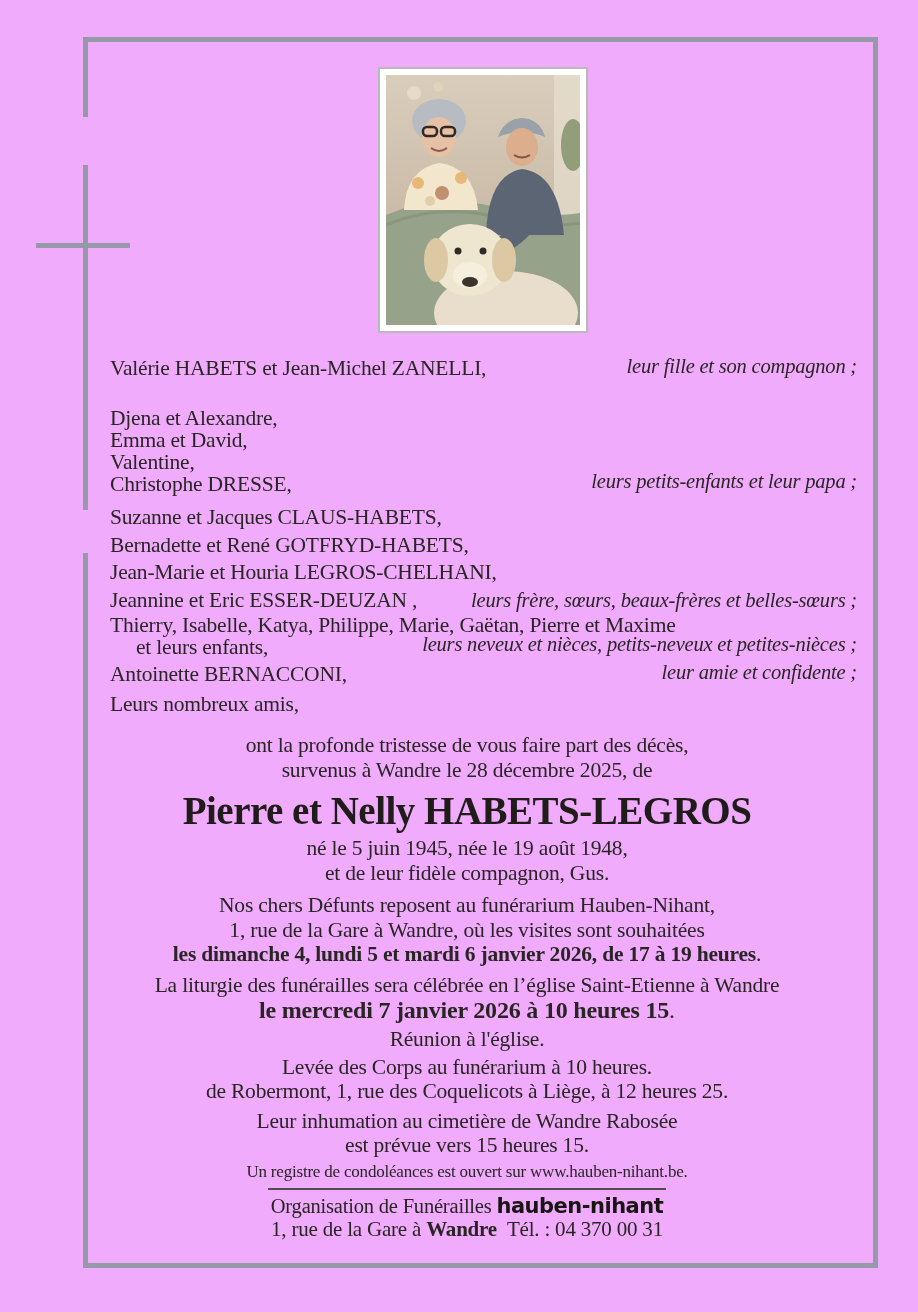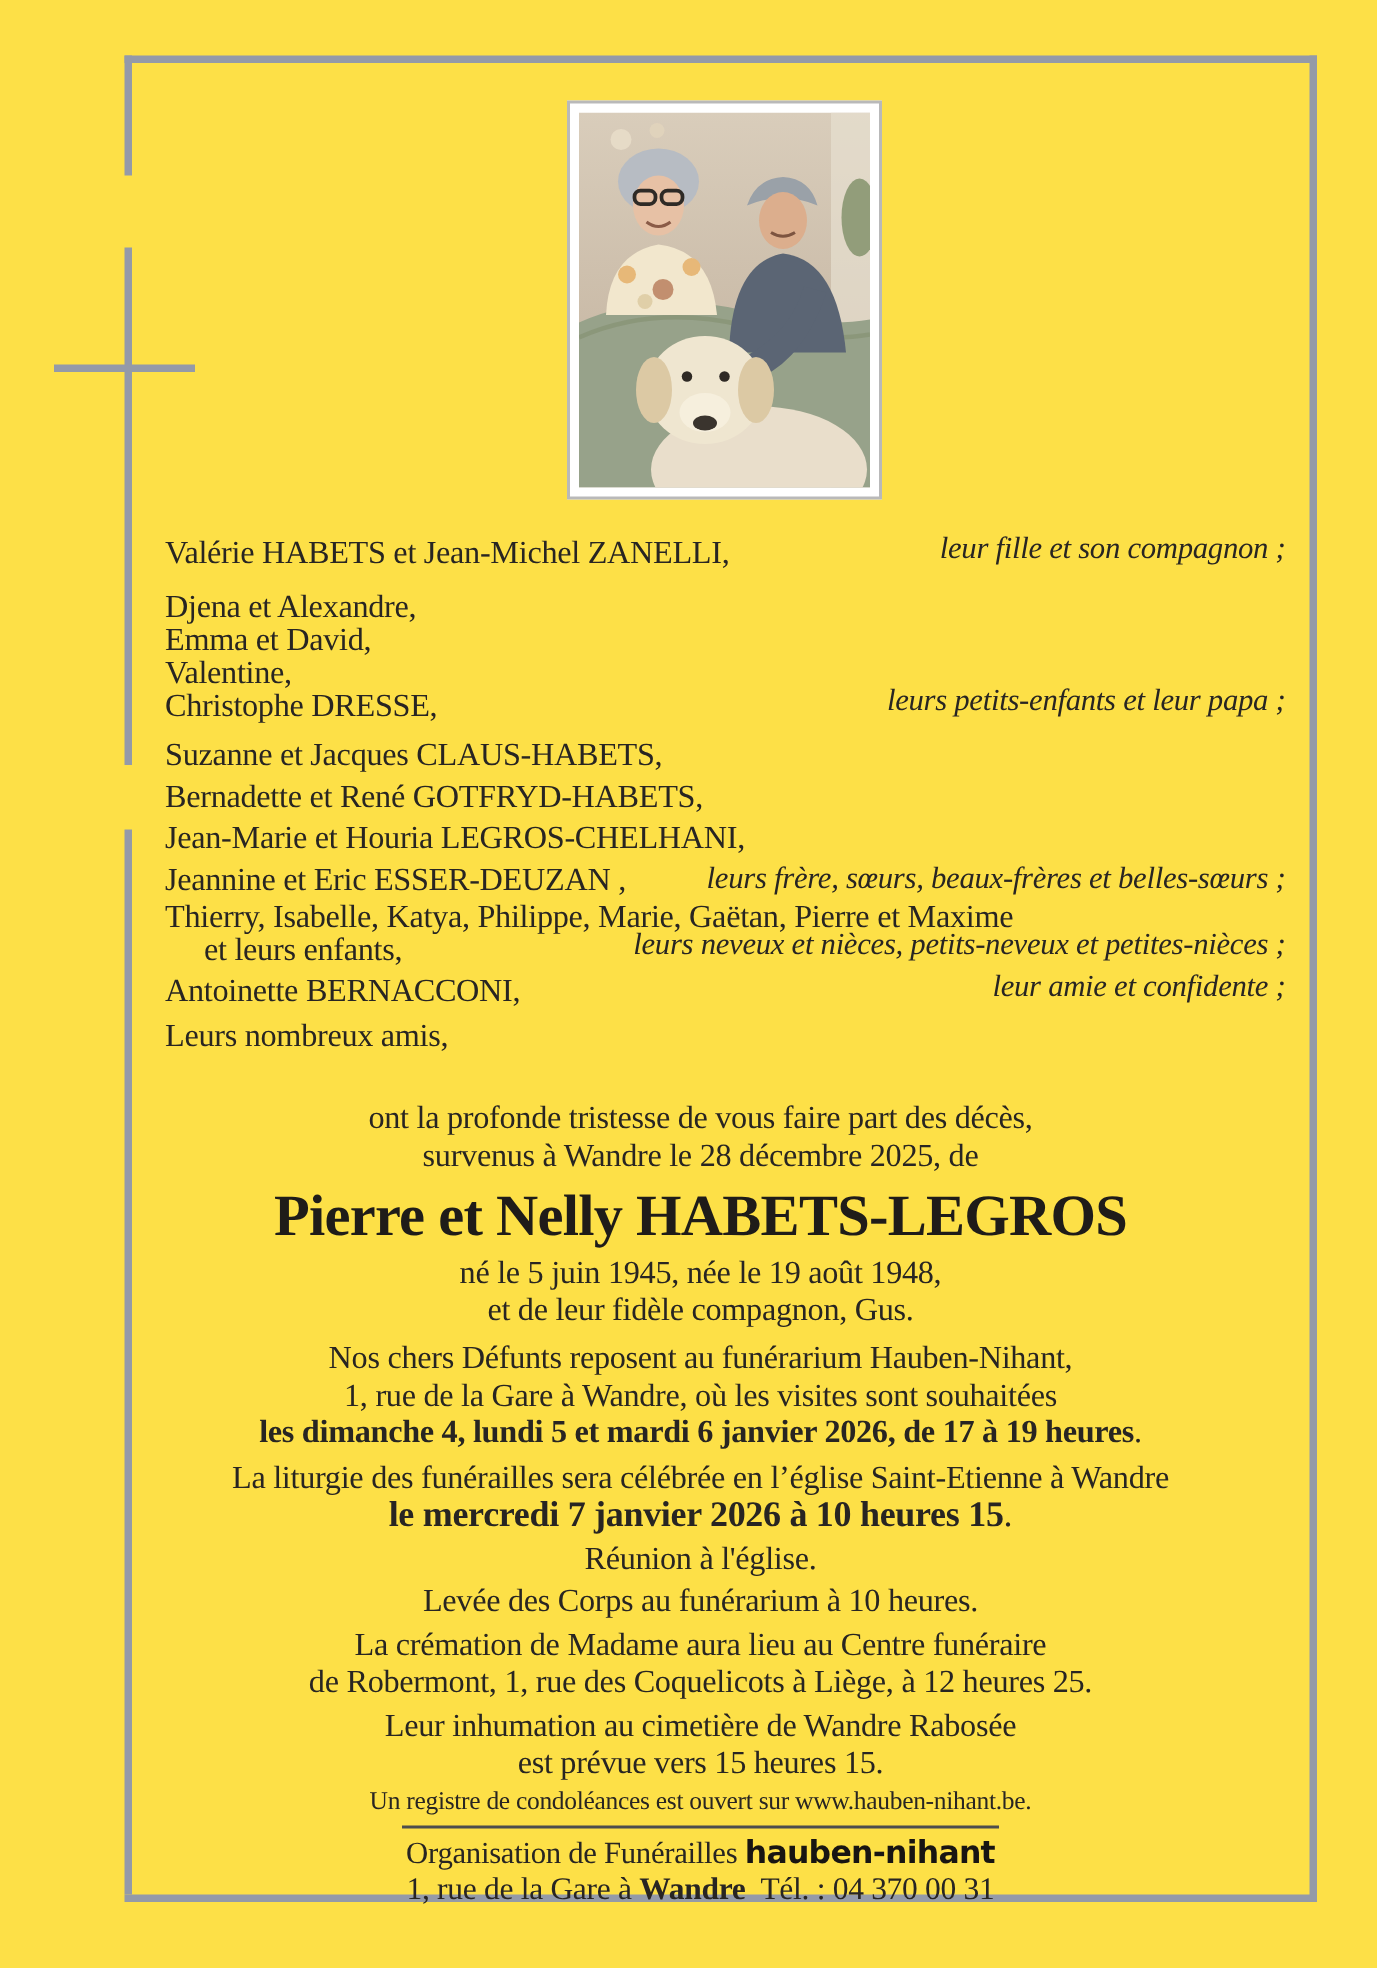--- a/index.html
+++ b/index.html
@@ -1,17 +1,17 @@
 <!DOCTYPE html>
 <html><head>
 <meta charset="utf-8">
 <style>
   html,body{margin:0;padding:0;background:#ffffff;}
   .page{
-    position:relative;width:918px;height:1312px;background:#fde047;
+    position:relative;width:918px;height:1312px;background:#f0abfc;
     font-family:"Liberation Serif", serif;color:#282522;overflow:hidden;
   }
   
   .frame{position:absolute;background:#949aa8;}
   
   .photo-box{
     position:absolute;left:378px;top:67px;width:210px;height:266px;
     box-sizing:border-box;border:2px solid #b9b9b9;background:#ffffff;padding:6px;
   }
   .photo-box svg{display:block;width:100%;height:100%;}
@@ -19,21 +19,21 @@
   .family{position:absolute;left:110px;top:356px;width:747px;}
   .family-row{position:relative;}
   .name{font-size:21.5px;line-height:24px;letter-spacing:-0.2px;white-space:nowrap;}
   .row-tight .name{line-height:22px;}
   .row-loose .name{line-height:27.5px;}
   .name.indent{margin-left:26px;}
   .rel-label{
     position:absolute;right:0;bottom:2px;font-style:italic;font-size:20.5px;
     line-height:23px;letter-spacing:-0.2px;white-space:nowrap;
   }
-  .mt13{margin-top:13px;}.mt9{margin-top:9px;}.mt3{margin-top:3px;}
+  .mt13{margin-top:27px;}.mt9{margin-top:9px;}.mt3{margin-top:3px;}
   .mt0{margin-top:0;}.mt4{margin-top:4px;}.mt6{margin-top:6px;}
   
   .announce{position:absolute;left:75px;top:733px;width:784px;text-align:center;}
   .announce p{margin:0;font-size:21.5px;line-height:24.5px;letter-spacing:-0.2px;}
   .deceased{
     margin:6px 0 2px 0;font-size:39px;line-height:46px;font-weight:bold;
     letter-spacing:-0.5px;color:#1f1c19;
   }
   .sp8{margin-top:8px !important;}
   .sp6{margin-top:6px !important;}
@@ -165,21 +165,20 @@
     <p class="sp8">Nos chers Défunts reposent au funérarium Hauben-Nihant,</p>
     <p>1, rue de la Gare à Wandre, où les visites sont souhaitées</p>
     <p><span class="bold">les dimanche 4, lundi 5 et mardi 6 janvier 2026, de 17 à 19 heures</span><span>.</span></p>
 
     <p class="sp6">La liturgie des funérailles sera célébrée en l’église Saint-Etienne à Wandre</p>
     <p class="big-date"><span>le mercredi 7 janvier 2026 à 10 heures 15</span><span class="tail">.</span></p>
 
     <p class="sp3">Réunion à l'église.</p>
     <p class="sp3">Levée des Corps au funérarium à 10 heures.</p>
 
-    <p class="sp5">La crémation de Madame aura lieu au Centre funéraire</p>
     <p>de Robermont, 1, rue des Coquelicots à Liège, à 12 heures 25.</p>
 
     <p class="sp5">Leur inhumation au cimetière de Wandre Rabosée</p>
     <p>est prévue vers 15 heures 15.</p>
 
     <p class="register">Un registre de condoléances est ouvert sur www.hauben-nihant.be.</p>
 
     <div class="divider"></div>
 
     <p class="org-line">

